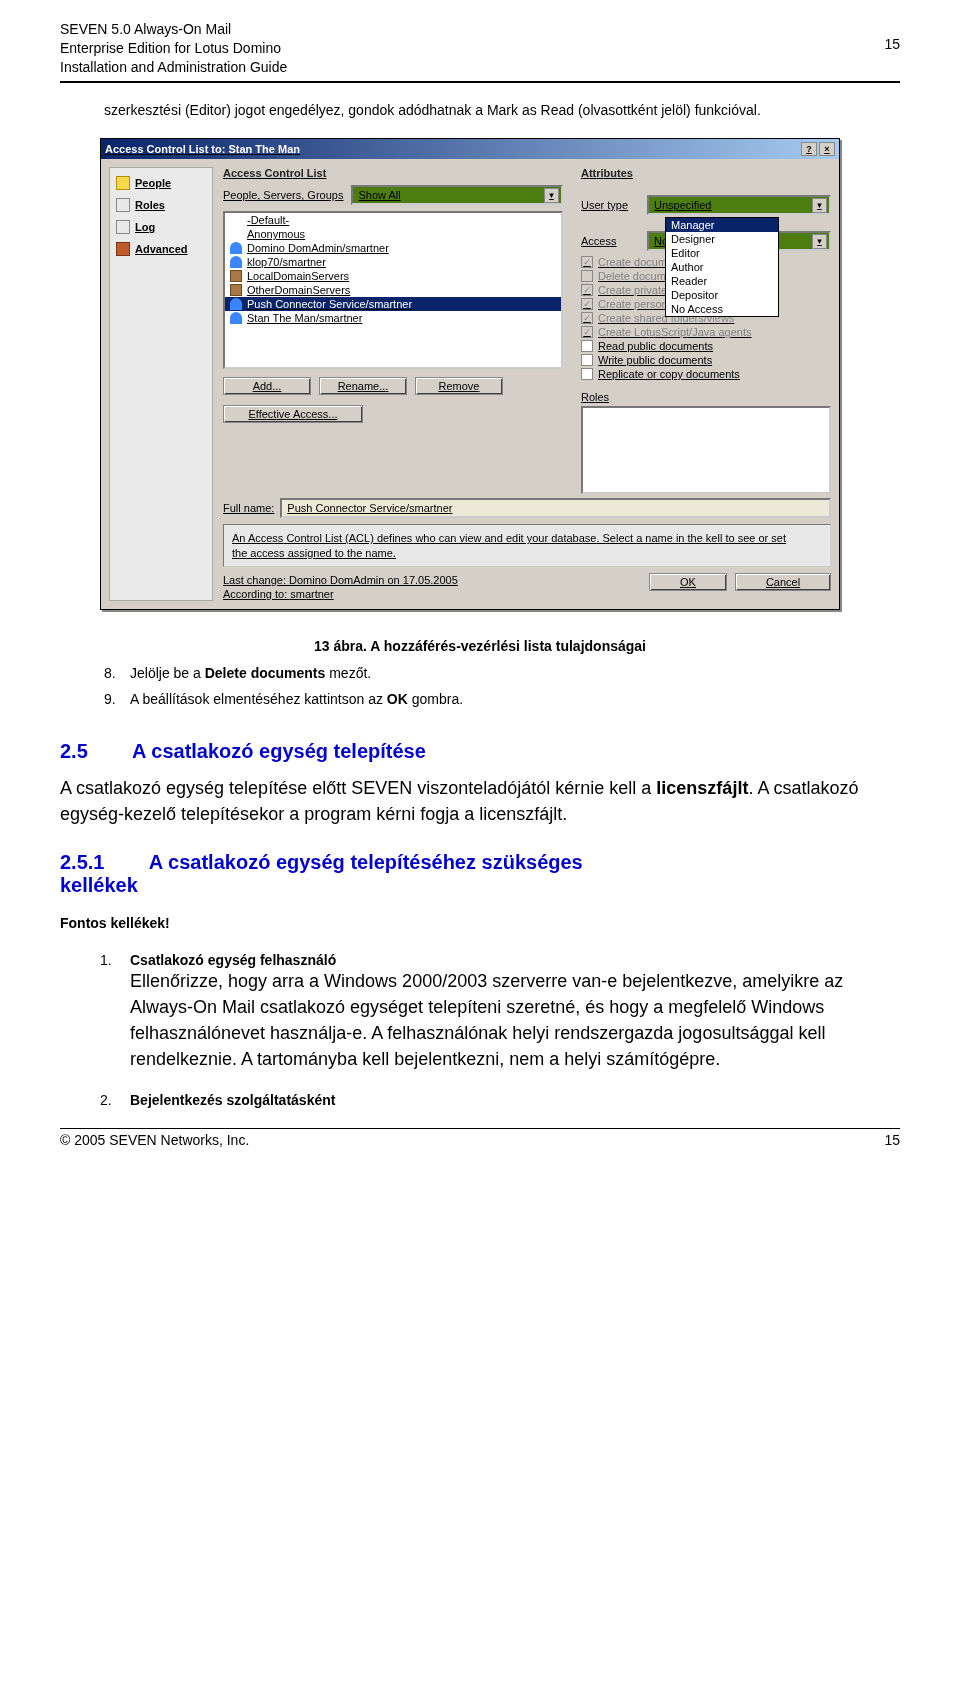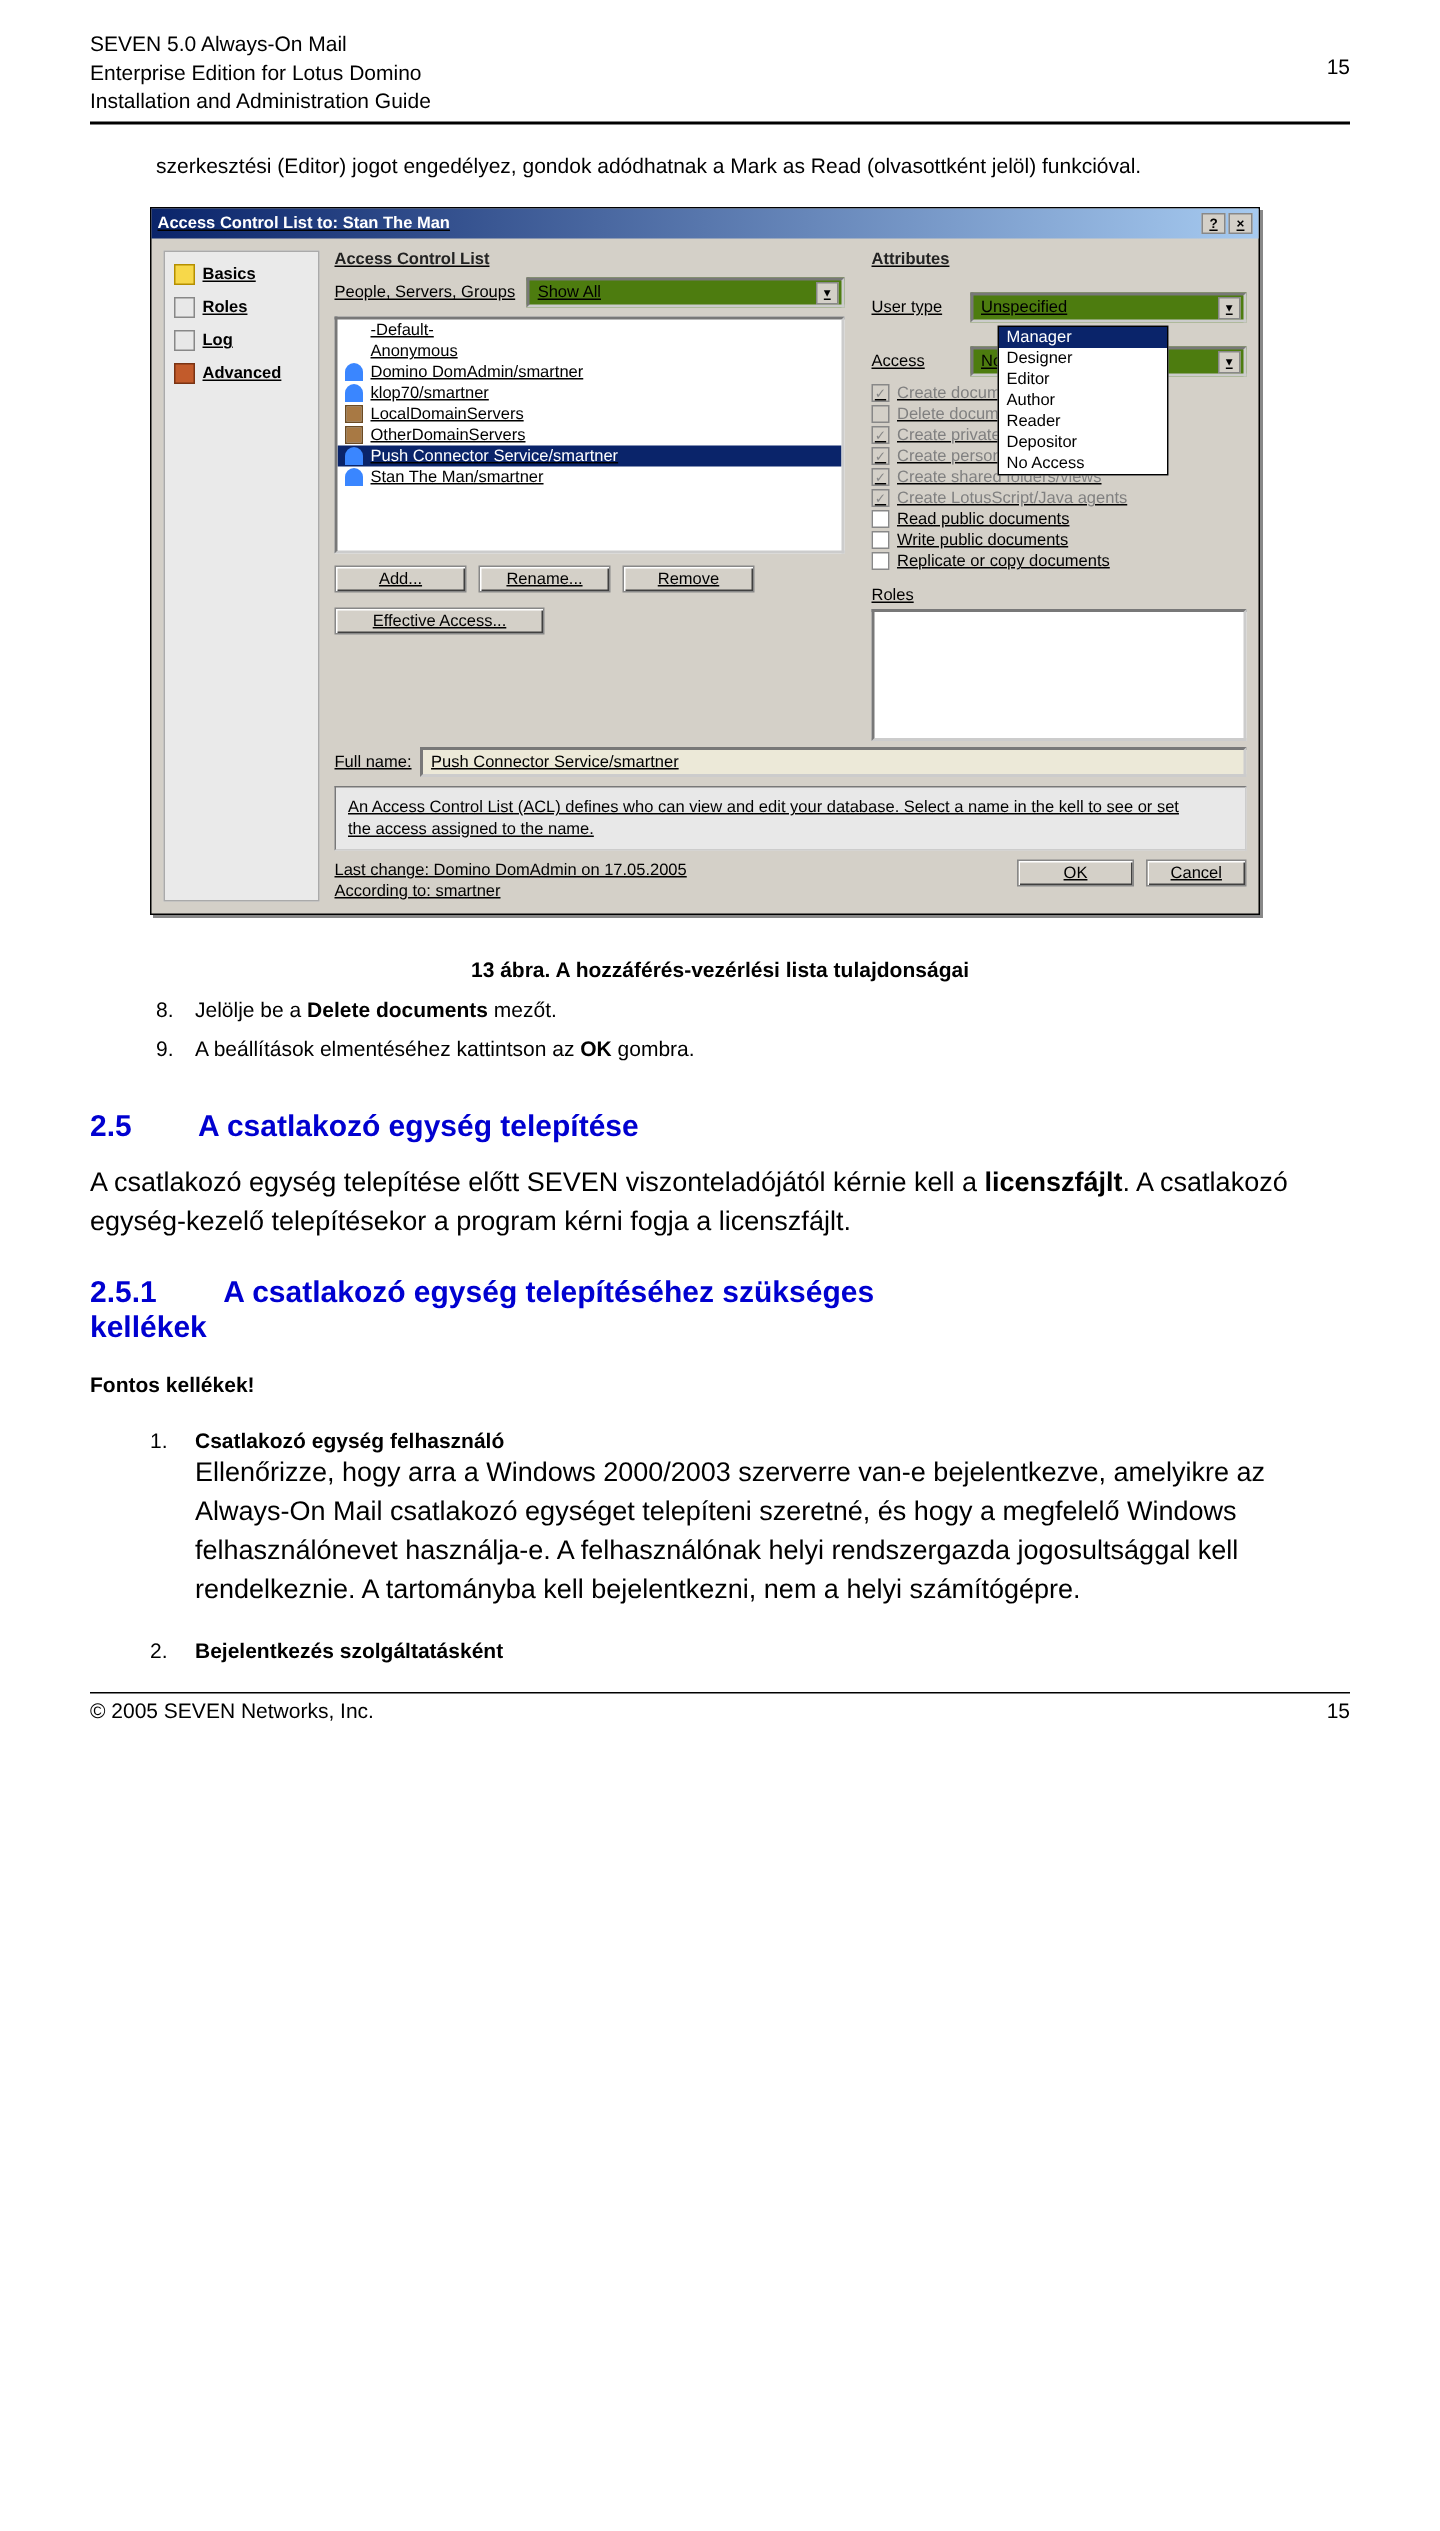--- a/index.html
+++ b/index.html
@@ -239,21 +239,21 @@
     <div class="tbtns">
       <div class="tbtn">?</div>
       <div class="tbtn">×</div>
     </div>
   </div>
   <div class="dlg-body">
 
     <div class="dlg-left">
       <div class="lnav-item">
         <span class="lnav-ico ico-basics"></span>
-        <span>Basics</span>
+        <span>People</span>
       </div>
       <div class="lnav-item">
         <span class="lnav-ico ico-roles"></span>
         <span>Roles</span>
       </div>
       <div class="lnav-item">
         <span class="lnav-ico ico-log"></span>
         <span>Log</span>
       </div>
       <div class="lnav-item">
@@ -399,21 +399,21 @@
         <span>An Access Control List (ACL) defines who can view and edit your database. Select a name in the kell to see or set the access assigned to the name.</span>
       </div>
 
       <div style="display:flex; justify-content:space-between; align-items:flex-start;gap:24px;">
         <div class="changes-p">
           <div>Last change: Domino DomAdmin on 17.05.2005</div>
           <div>According to: smartner</div>
         </div>
         <div style="display:flex; gap:8px;">
           <div class="winbtn" style="width:78px;">OK</div>
-          <div class="winbtn" style="width:67px;">Cancel</div>
+          <div class="winbtn" style="width:96px;">Cancel</div>
         </div>
       </div>
 
     </div>
   </div>
 </div>
 
 <div class="caption">13 ábra. A hozzáférés-vezérlési lista tulajdonságai</div>
 
 <div class="ol-item">

